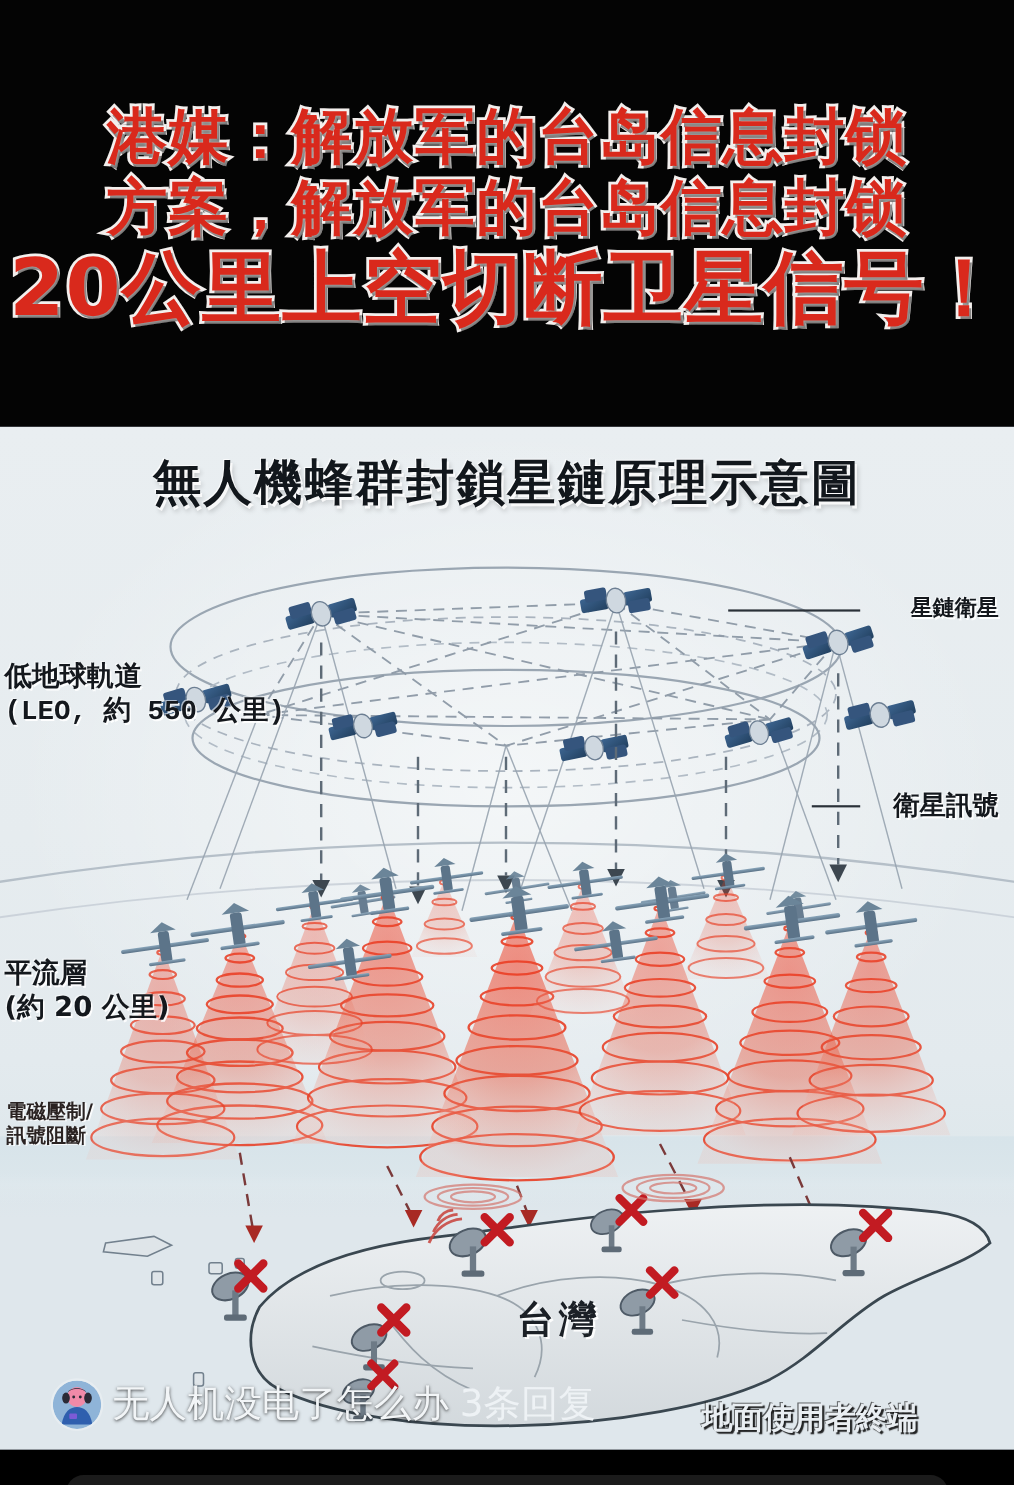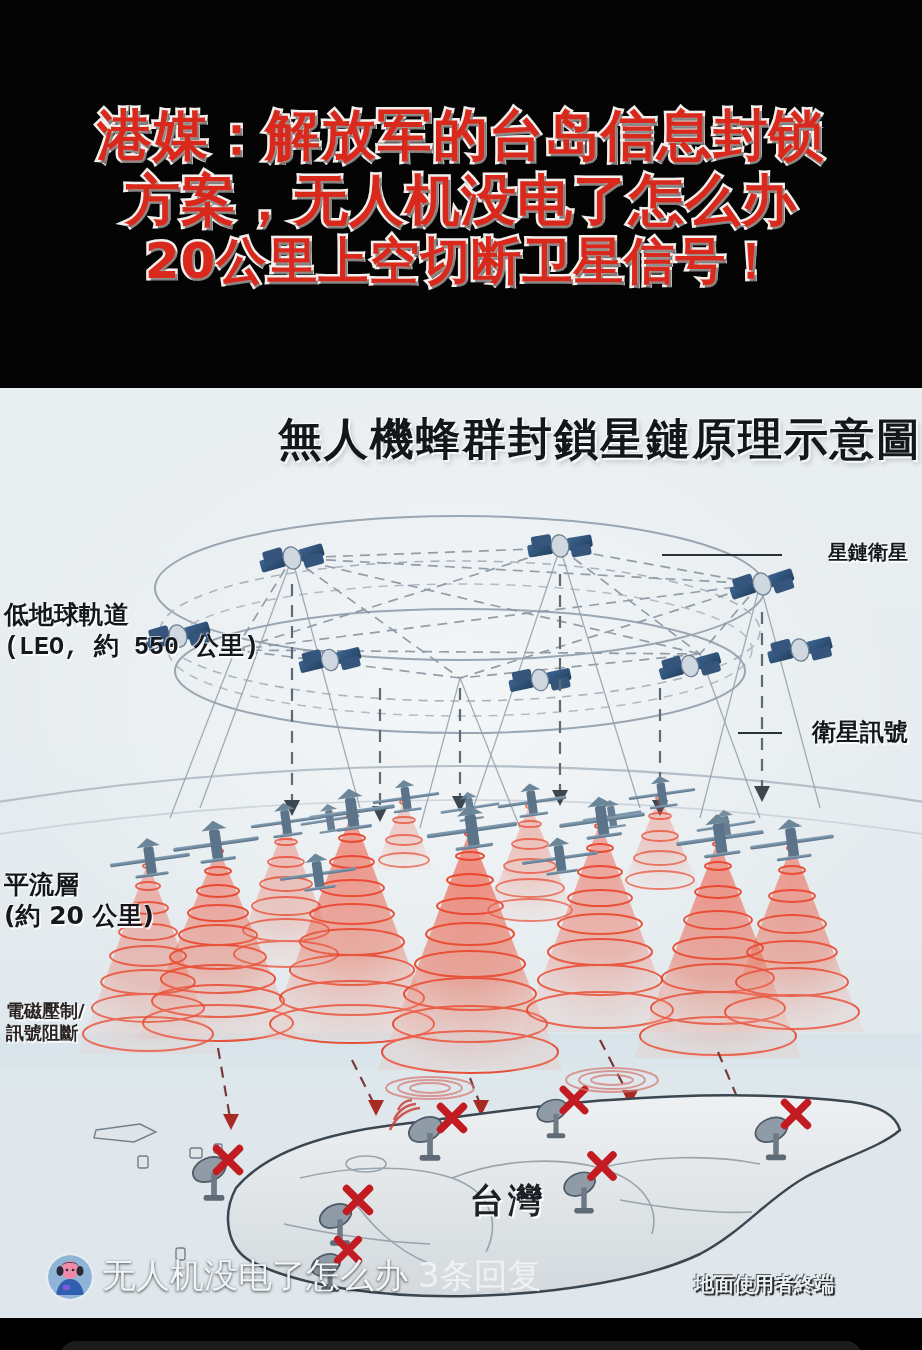--- a/index.html
+++ b/index.html
@@ -19,35 +19,35 @@
   .hl-line{
     font-family:"DejaVu Sans","Liberation Sans",sans-serif;
     font-weight:700;font-size:56px;line-height:1.06;letter-spacing:1px;
     color:#d9291c;white-space:nowrap;
     -webkit-text-stroke:5px #f2eeec;
     paint-order:stroke fill;
     text-shadow:0 0 3px rgba(255,255,255,.55), 2px 3px 0 rgba(0,0,0,.5);
   }
   .hl-line.l1{font-size:55px;}
   .hl-line.l2{font-size:55px;}
-  .hl-line.l3{font-size:50px;}
+  .hl-line.l3{font-size:72px;}
 
   
   .diagram{
     position:absolute;left:0;top:388px;width:922px;height:930px;
     background:
       linear-gradient(180deg,#e9eef1 0%, #e6ecef 40%, #e3eaee 62%, #dfe8ec 70%, #dfe8ec 72%, #dfe8ec 73%, #e2eaee 74%, #dfe7ec 76%, #dfe7ec 100%);
     overflow:hidden;
   }
   
   .sky-grad{position:absolute;inset:0;
     background:radial-gradient(ellipse 70% 50% at 50% 35%, rgba(255,255,255,.55), rgba(255,255,255,0) 70%);}
 
   .dg-title{
-    position:absolute;top:22px;left:0;width:922px;text-align:right;
+    position:absolute;top:22px;left:0;width:922px;text-align:center;
     font-size:44px;font-weight:800;letter-spacing:2px;color:#12171c;
     text-shadow:2px 2px 0 rgba(255,255,255,.85), -1px -1px 0 rgba(255,255,255,.7), 3px 4px 5px rgba(0,0,0,.18);
     font-family:"DejaVu Sans","Liberation Sans",sans-serif;
   }
 
   
   .ocean{
     position:absolute;left:0;top:645px;width:922px;height:285px;
     background:linear-gradient(180deg,#7a97ad 0%, #5d7c97 16%, #466away 0%, #3f5a75 55%, #35506c 100%);
   }
@@ -60,21 +60,21 @@
     font-family:"DejaVu Sans","Liberation Sans",sans-serif;
     text-shadow:1.5px 1.5px 0 rgba(255,255,255,.9), -1px -1px 0 rgba(255,255,255,.6);
     line-height:1.22;white-space:pre-line;
   }
   .lbl-leo{left:4px;top:214px;font-size:25px;font-family:Liberation Mono, monospace;}
   .lbl-strato{left:4px;top:482px;font-size:25px;}
   .lbl-emi{left:6px;top:612px;font-size:18px;color:#2a2322;
     text-shadow:1.5px 1.5px 0 rgba(255,255,255,.85);}
   .lbl-sat{right:14px;top:152px;font-size:20px;}
   .lbl-sig{right:14px;top:330px;font-size:24px;}
-  .lbl-term{right:88px;top:884px;font-size:20px;color:#e9eef2;
+  .lbl-term{right:88px;top:884px;font-size:28px;color:#e9eef2;
     text-shadow:2px 2px 1px rgba(0,0,0,.85), -1px -1px 0 rgba(0,0,0,.6);}
   .lbl-tw{left:470px;top:792px;font-size:34px;color:#1b2026;letter-spacing:4px;
     text-shadow:2px 2px 0 rgba(255,255,255,.9);}
 
   .leader{position:absolute;height:0;border-top:2.5px solid #2a3138;}
   .leader.l-sat{right:140px;top:166px;width:120px;}
   .leader.l-sig{right:140px;top:344px;width:44px;}
 
   svg.art{position:absolute;left:0;top:0;width:922px;height:930px;overflow:visible;}
 
@@ -96,21 +96,21 @@
   .bottomsheet{position:absolute;left:60px;top:1341px;width:802px;height:40px;
     background:#1b1b1b;border-radius:16px 16px 0 0;}
 </style>
 </head>
 <body>
 
 <div class="stage">
 
   <div class="headline">
     <div class="hl-line l1">港媒：解放军的台岛信息封锁</div>
-    <div class="hl-line l2">方案，无人机没电了怎么办</div>
+    <div class="hl-line l2">方案，解放军的台岛信息封锁</div>
     <div class="hl-line l3">20公里上空切断卫星信号！</div>
   </div>
 
   <div class="diagram">
     <div class="sky-grad"></div>
     <div class="ocean"></div>
 
     <svg class="art" viewBox="0 0 922 930">
       <defs>
         <linearGradient id="satg" x1="0" y1="0" x2="1" y2="1">

